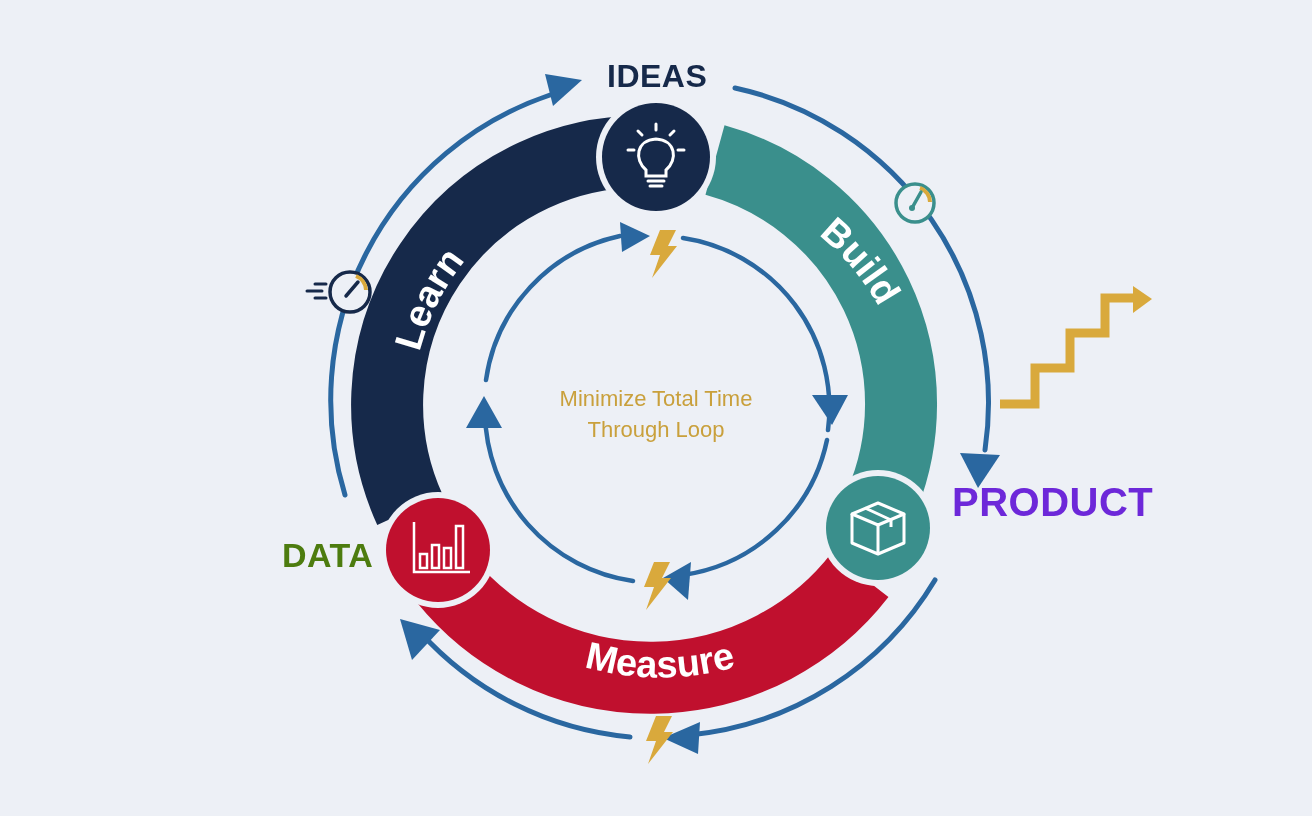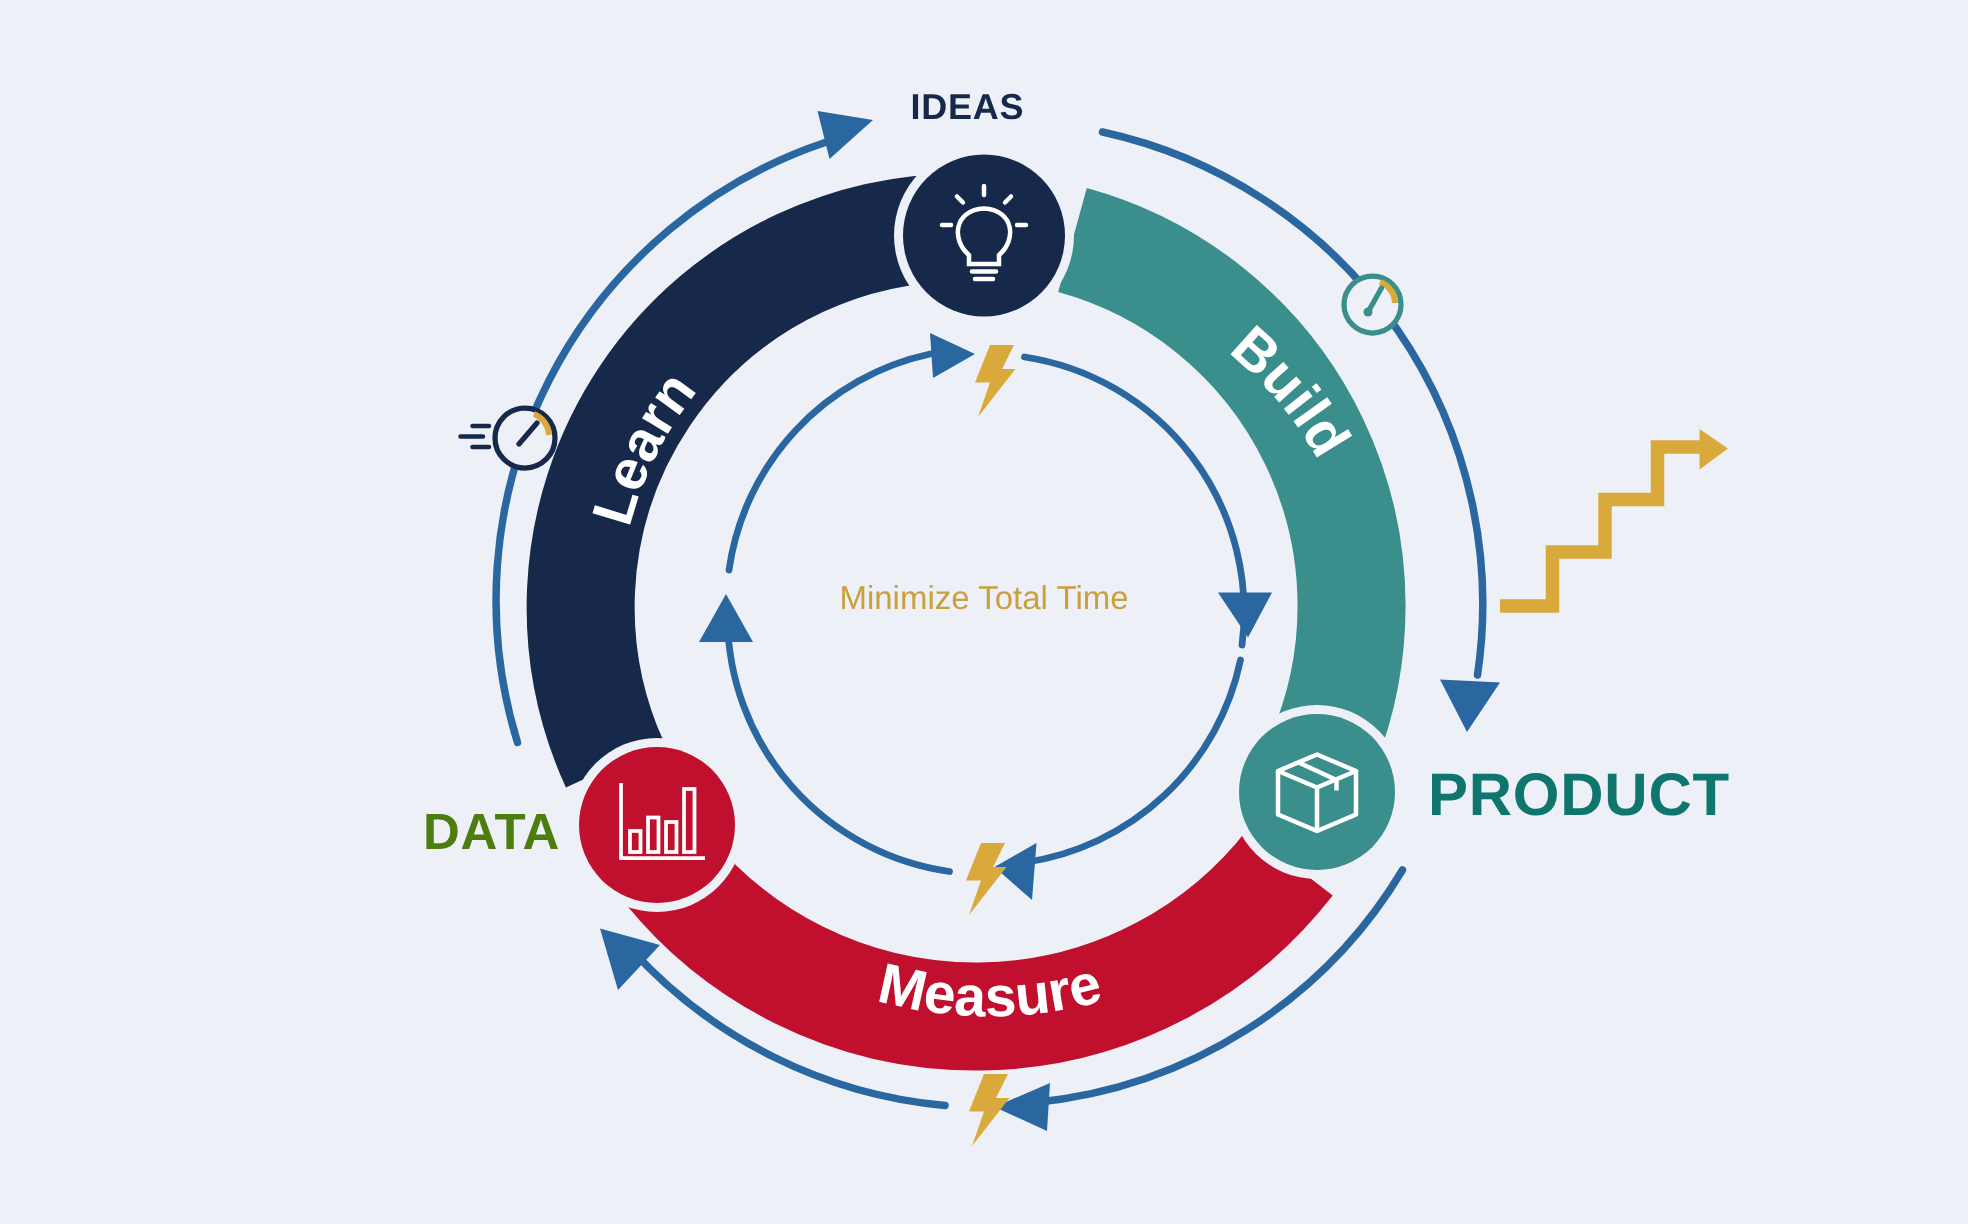--- a/index.html
+++ b/index.html
@@ -1,20 +1,20 @@
 <!DOCTYPE html>
 <html><head>
 <meta charset="utf-8">
 <style>
   html,body{margin:0;padding:0;}
   body{width:1312px;height:816px;background:#edf0f6;overflow:hidden;position:relative;font-family:"Liberation Sans","DejaVu Sans",sans-serif;}
   svg.main{position:absolute;left:0;top:0;}
   .lbl{position:absolute;font-weight:bold;letter-spacing:0.5px;white-space:nowrap;}
-  #ideas-label{left:607px;top:58px;font-size:24px;color:#16294a;}
-  #product-label{left:952px;top:508px;font-size:40px;color:#0f766e;}
+  #ideas-label{left:607px;top:58px;font-size:32px;color:#16294a;}
+  #product-label{left:952px;top:480px;font-size:40px;color:#6d28d9;}
   #data-label{left:282px;top:536px;font-size:34px;color:#4d7c0f;}
   #center-text{position:absolute;left:520px;top:383px;width:272px;text-align:center;font-size:22px;line-height:31px;font-weight:normal;color:#c9a03c;}
 </style>
 </head>
 <body>
 
 <svg class="main" width="1312" height="816" viewBox="0 0 1312 816">
   <defs>
     <path id="learnPath" d="M 420 470 A 238 238 0 0 1 560 190" fill="none"></path>
     <path id="buildPath" d="M 770 205 A 238 238 0 0 1 900 360" fill="none"></path>
@@ -127,13 +127,14 @@
     <polygon points="1133,286 1152,299 1133,313" fill="#d9a93c"></polygon>
   </g>
 </svg>
 
 <div class="lbl" id="ideas-label">IDEAS</div>
 <div class="lbl" id="product-label">PRODUCT</div>
 <div class="lbl" id="data-label">DATA</div>
 
 <div id="center-text">
   <div>Minimize Total Time</div>
+  <div>Through Loop</div>
 </div>
 
 </body></html>

